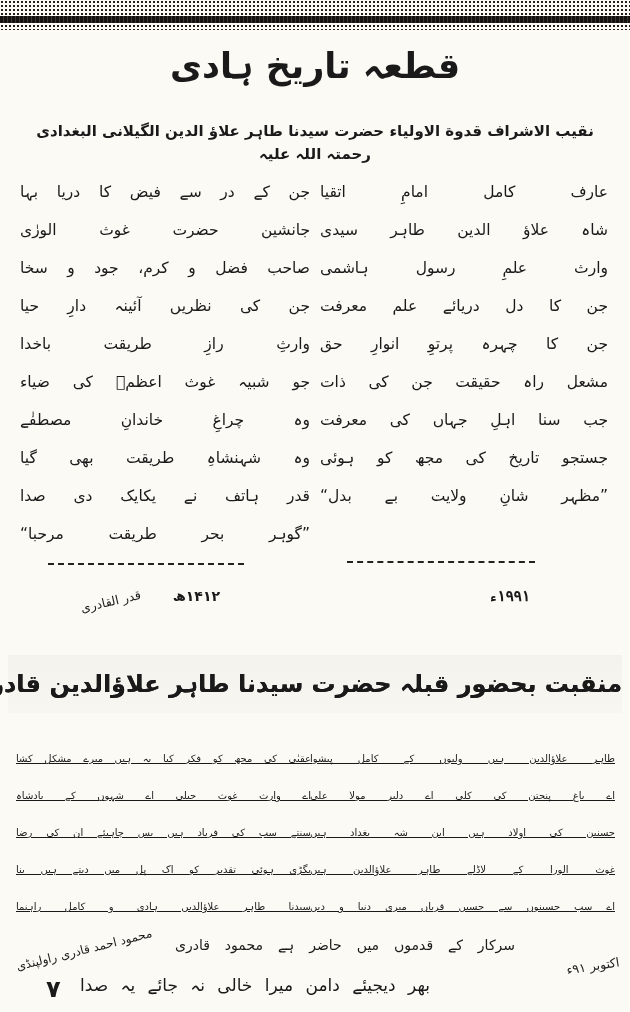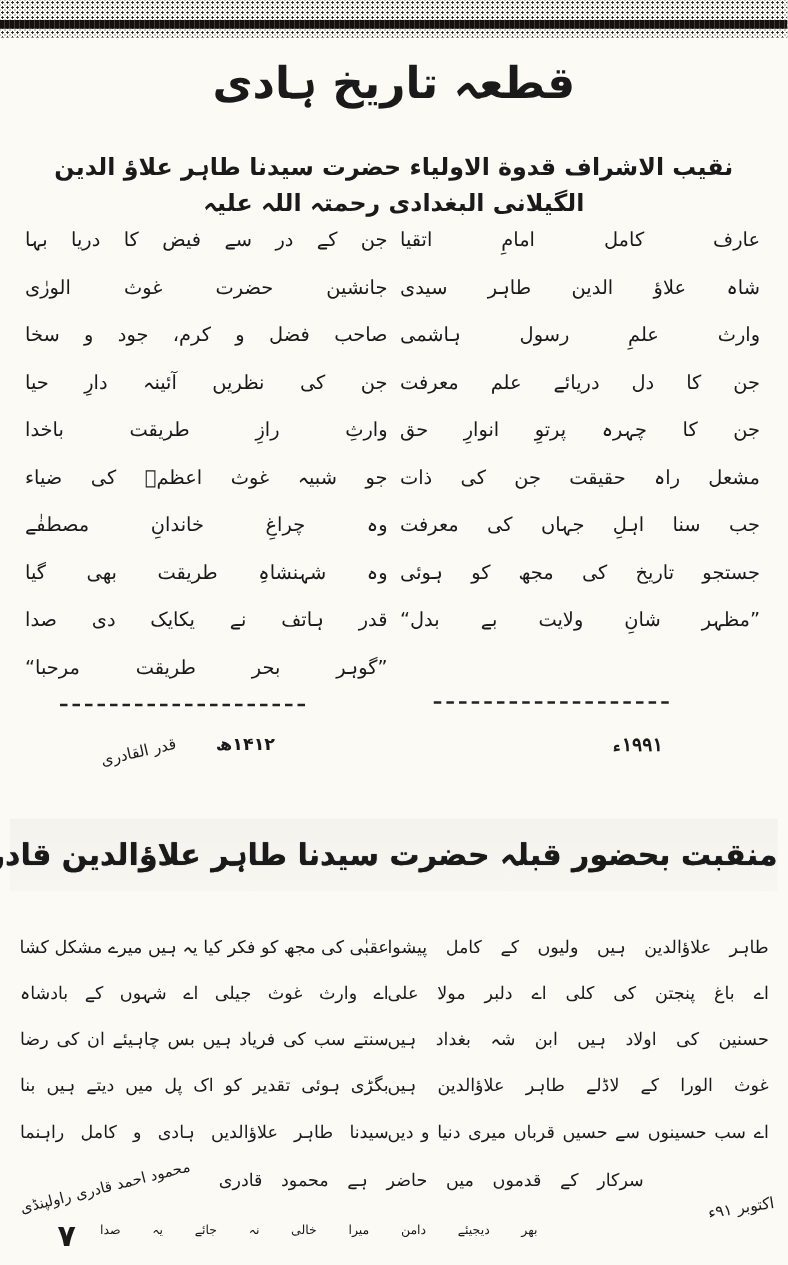--- a/index.html
+++ b/index.html
@@ -20,21 +20,21 @@
     position:absolute;top:16px;left:0;width:630px;height:7px;
     background:repeating-linear-gradient(90deg,#14110e 0 3px,#3c3833 3px 4px);
   }
   .page-title{
     position:absolute;top:46px;left:0;width:630px;
     text-align:center;font-size:35px;font-weight:bold;
     letter-spacing:1px;
   }
   .dedication{
     position:absolute;top:120px;left:15px;width:600px;
-    text-align:center;font-size:19px;font-weight:bold;line-height:1.5;
+    text-align:center;font-size:15px;font-weight:bold;line-height:1.5;
   }
   .verse{
     text-align:justify;text-align-last:justify;
     white-space:nowrap;overflow:hidden;
   }
   .poem1-col{position:absolute;top:173px;}
   .poem1-col .verse{height:38px;line-height:38px;font-size:15.5px;}
   .p1-right{right:22px;width:288px;}
   .p1-left{left:20px;width:290px;}
   .dash-rule{
@@ -54,30 +54,30 @@
     white-space:nowrap;
   }
   .section-heading{
     position:absolute;top:655px;left:8px;width:614px;height:58px;
     text-align:center;font-size:24px;font-weight:bold;line-height:58px;
     background:linear-gradient(180deg,rgba(0,0,0,0.03),rgba(0,0,0,0.015));
     text-shadow:0 0 0.6px #1a1a1a;
     white-space:nowrap;
   }
   .poem2-col{position:absolute;top:740px;}
-  .poem2-col .verse{height:37px;line-height:37px;font-size:14px;}
+  .poem2-col .verse{height:37px;line-height:37px;font-size:10px;text-decoration:underline;}
   .p2-right{right:15px;width:305px;}
   .p2-left{left:16px;width:295px;}
   .closing-1{
     position:absolute;top:928px;right:115px;width:340px;
     font-size:14px;height:34px;line-height:34px;
   }
   .closing-2{
     position:absolute;top:968px;right:200px;width:350px;
-    font-size:10px;height:34px;line-height:34px;
+    font-size:17px;height:34px;line-height:34px;
   }
   .sig2{
     position:absolute;left:8px;top:962px;width:150px;
     font-size:12px;transform:rotate(-14deg);transform-origin:left bottom;
     white-space:nowrap;
   }
   .page-number{
     position:absolute;left:46px;top:975px;font-size:24px;font-weight:bold;
   }
   .issue-date{

